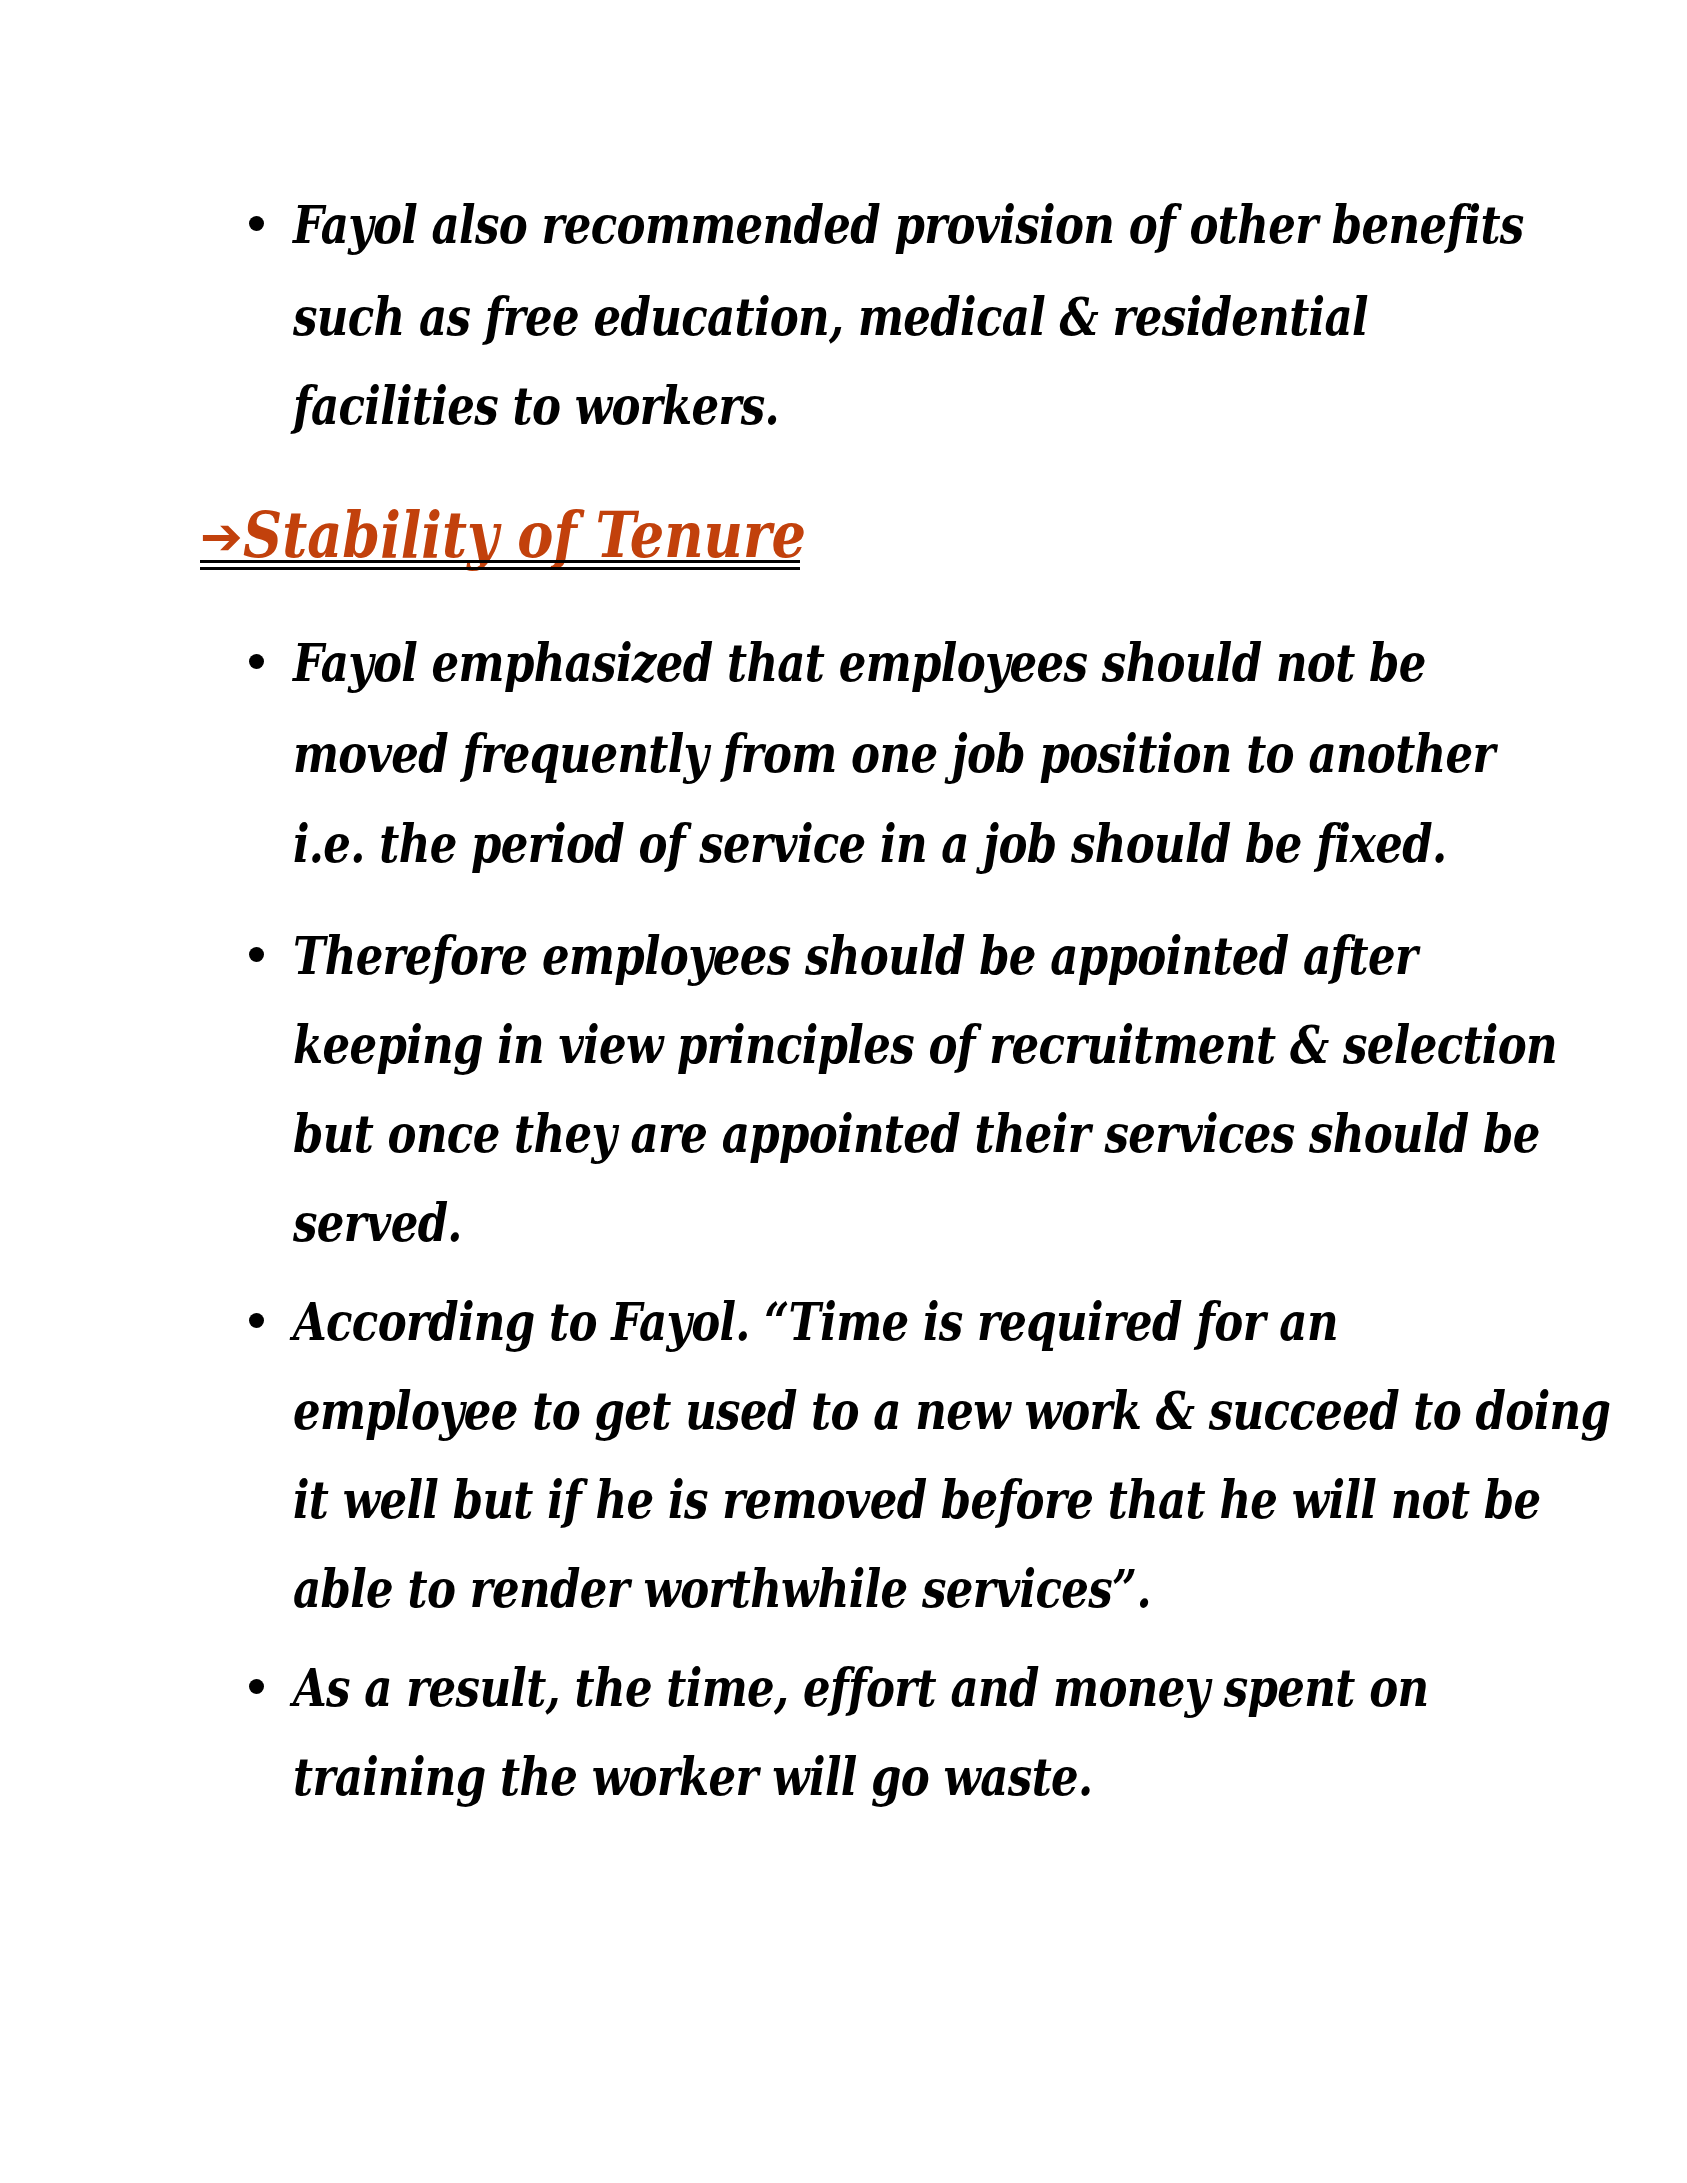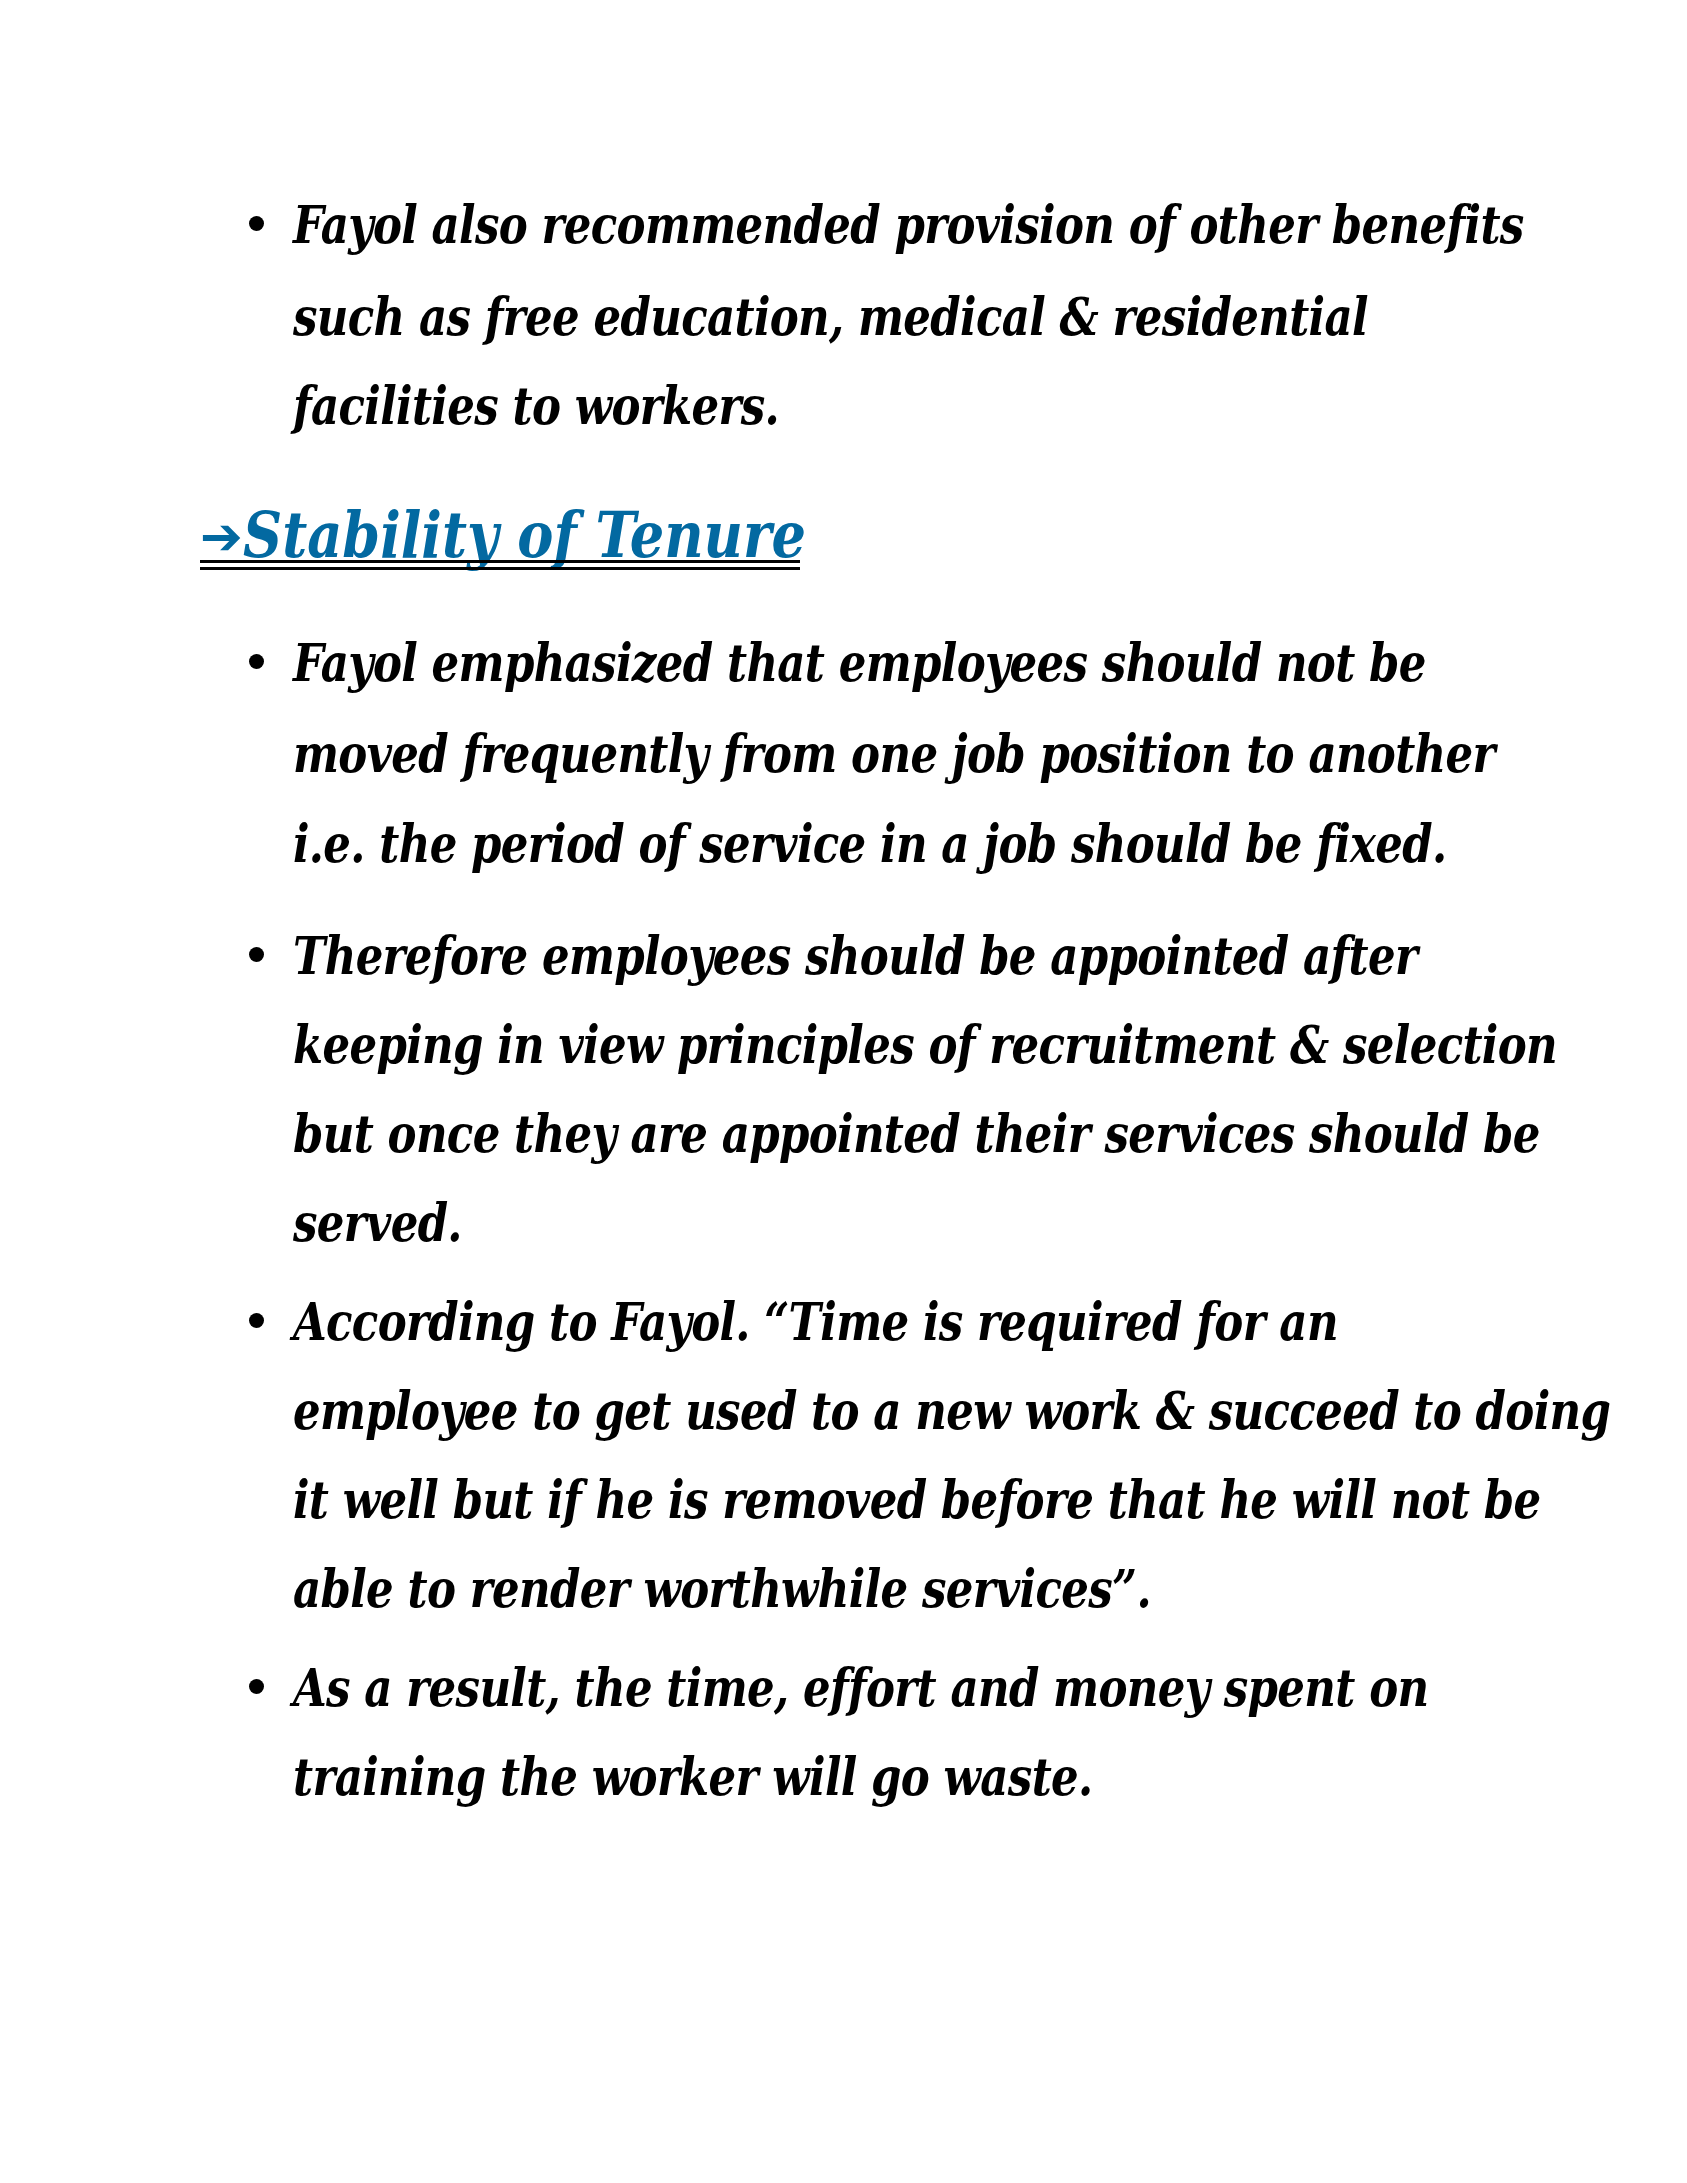--- a/index.html
+++ b/index.html
@@ -11,21 +11,21 @@
     font-size:53px; color:#000; line-height:1;
     transform-origin:left center; transform:scaleX(0.82);
     letter-spacing:-0.8px;
   }
   .bullet {
     position:absolute; width:15px; height:15px; border-radius:50%; background:#000;
   }
   .heading {
     position:absolute; left:200px; top:504px; white-space:nowrap;
     font-family:"DejaVu Serif", serif; font-style:italic; font-weight:bold;
-    font-size:63px; color:#0369a1; line-height:1;
+    font-size:63px; color:#c2410c; line-height:1;
   }
   .heading .arrow { font-style:normal; font-family:"DejaVu Sans", sans-serif; font-size:51px; vertical-align:3.3px; }
   .heading .title { display:inline-block; transform:scaleX(0.86); transform-origin:left center; }
   .dbl-underline {
     position:absolute; left:200px; top:560px; width:600px; height:10px;
     border-top:3.3px solid #000; border-bottom:3.3px solid #000; box-sizing:border-box;
   }
 </style>
 </head>
 <body>

